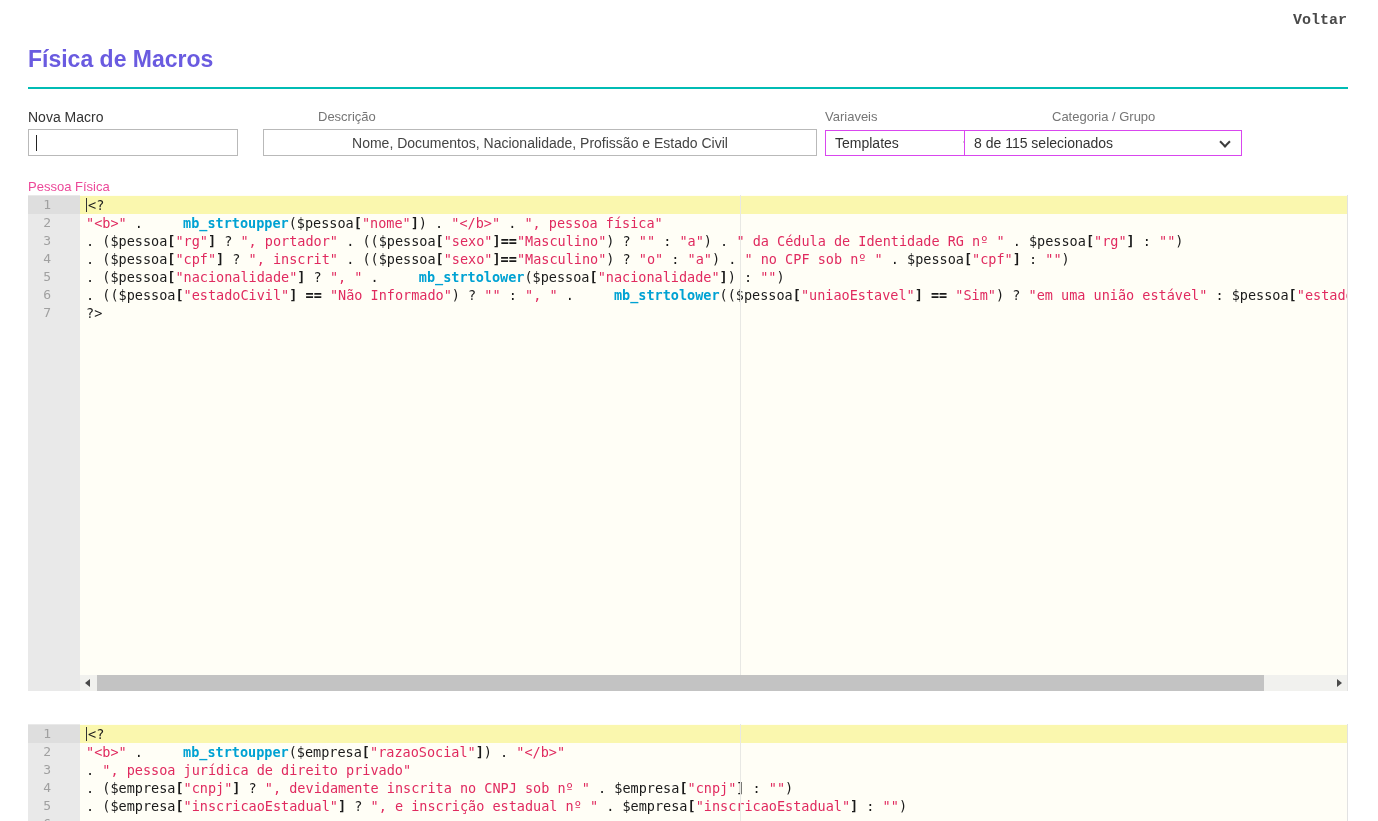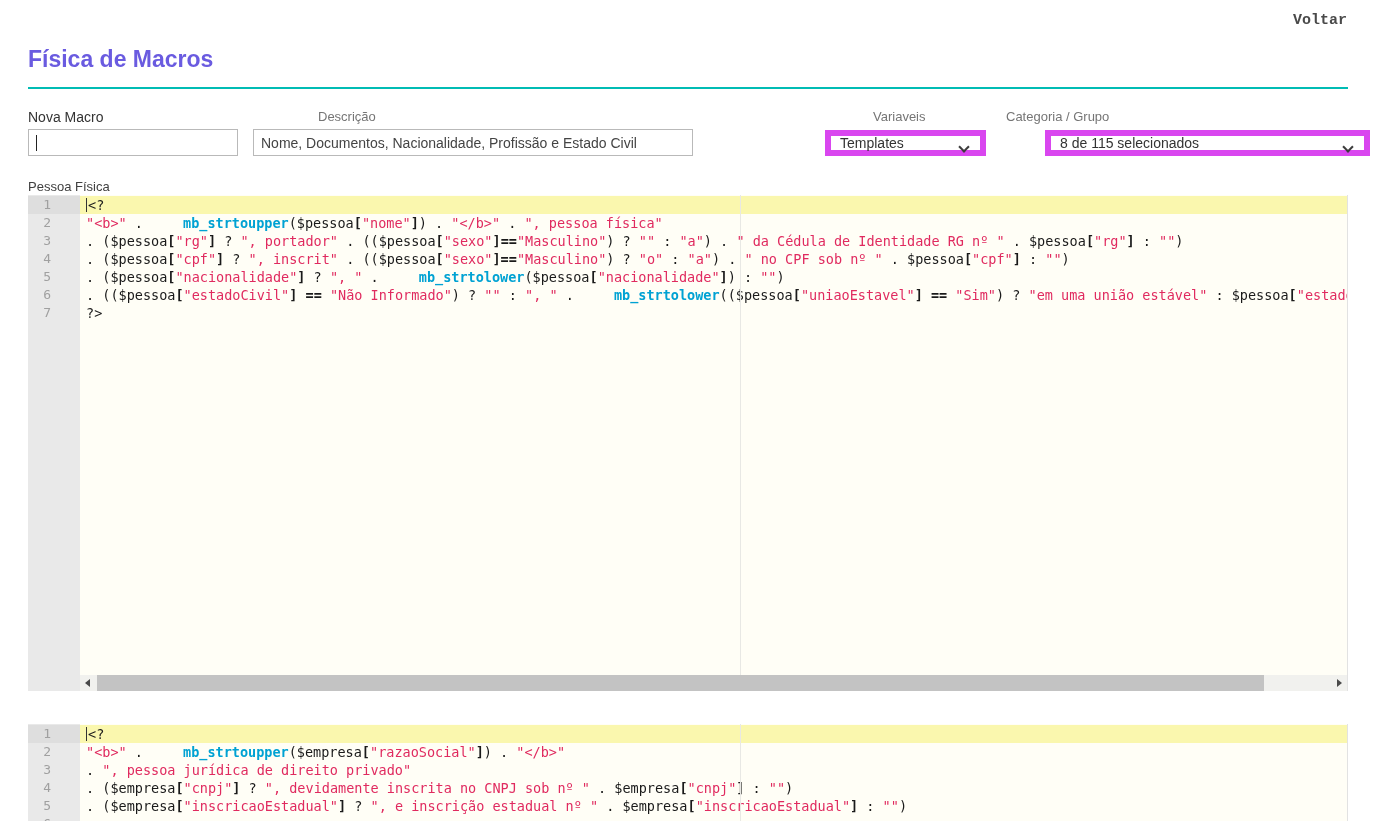--- a/index.html
+++ b/index.html
@@ -11,40 +11,40 @@
 
   .page-title { position:absolute; left:28px; top:46px; font-size:23px; font-weight:bold;
     color:var(--title-color,#6a5be0); }
 
   .accent-line { position:absolute; left:28px; top:87px; width:1320px; height:2px;
     background:var(--accent-color,#00bcb4); }
 
   .lbl { position:absolute; top:109px; font-size:13px; color:#757575; white-space:nowrap; }
   .lbl-nova { left:28px; color:#333; font-weight:normal; font-size:14px; }
   .lbl-desc { left:273px;margin-left:45px; }
-  .lbl-var  { left:825px;margin-left:48px; }
-  .lbl-cat  { left:1006px;text-align:center; }
+  .lbl-var  { left:825px; }
+  .lbl-cat  { left:1052px;text-align:center; }
 
   .tinput { position:absolute; top:129px; height:27px; background:#fff;
     border:1px solid #b9b9b9; display:flex; align-items:center; padding:0 7px;
     font-size:14px; color:#444; white-space:nowrap; overflow:hidden; cursor:text; }
   .input-nova { left:28px; width:210px; }
-  .input-desc { left:253px; width:440px; }
+  .input-desc { left:263px; width:554px;justify-content:center; }
   .caret { width:1px; height:16px; background:#222; display:inline-block; }
 
   .sel { position:absolute; top:130px; height:26px; background:#fff;
-    border:6px solid #d946ef; display:flex; align-items:center; padding:0 9px;
+    border:1px solid #d946ef; display:flex; align-items:center; padding:0 9px;
     font-size:14px; color:#333; cursor:pointer; }
   .sel-var { left:825px; width:161px; }
-  .sel-cat { left:1045px; width:325px; }
+  .sel-cat { left:964px; width:278px; }
   .chev { position:absolute; right:12px; top:7px; width:8px; height:8px;
     border-right:2px solid #3c3c3c; border-bottom:2px solid #3c3c3c;
     transform:rotate(45deg); }
 
-  .editor-label { position:absolute; left:28px; font-size:13px; color:#404040; }
+  .editor-label { position:absolute; left:28px; font-size:13px; color:#ec4899; }
   .editor-label-0 { top:179px; }
   .editor-label-1 { top:741px; }
 
   .editor { position:absolute; left:28px; width:1320px; background:#fffef6;
     overflow:hidden; border-right:1px solid #e2e2e2; }
   .editor-0 { top:195px; height:496px; }
   .editor-1 { top:724px; height:97px; }
 
   .gutter { position:absolute; left:0; top:0; bottom:0; width:52px; background:#e9e9e9;
     font-family:"DejaVu Sans Mono", monospace; font-size:13px; color:#a0a0a0;

